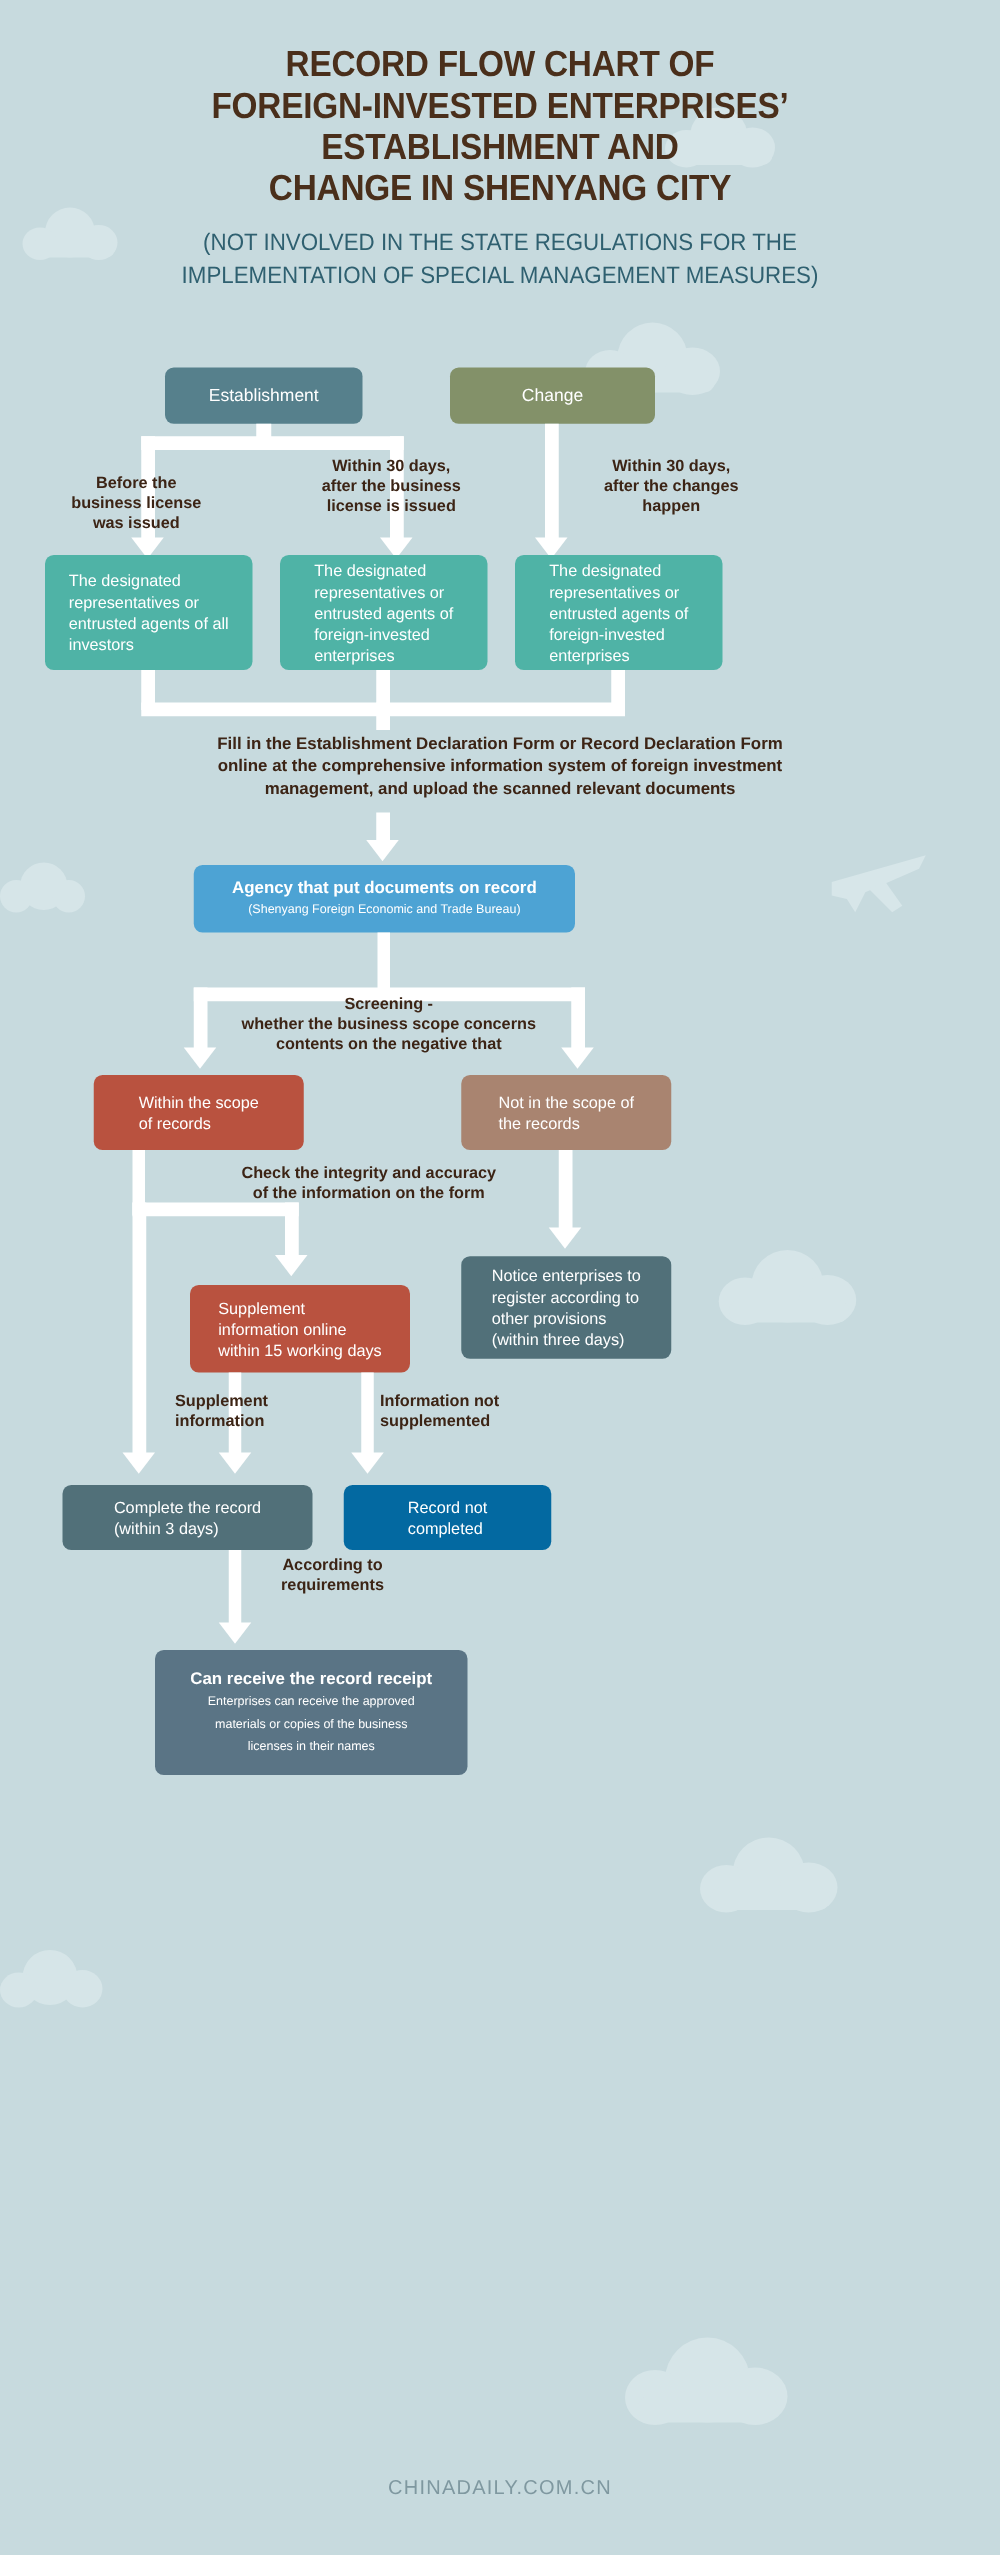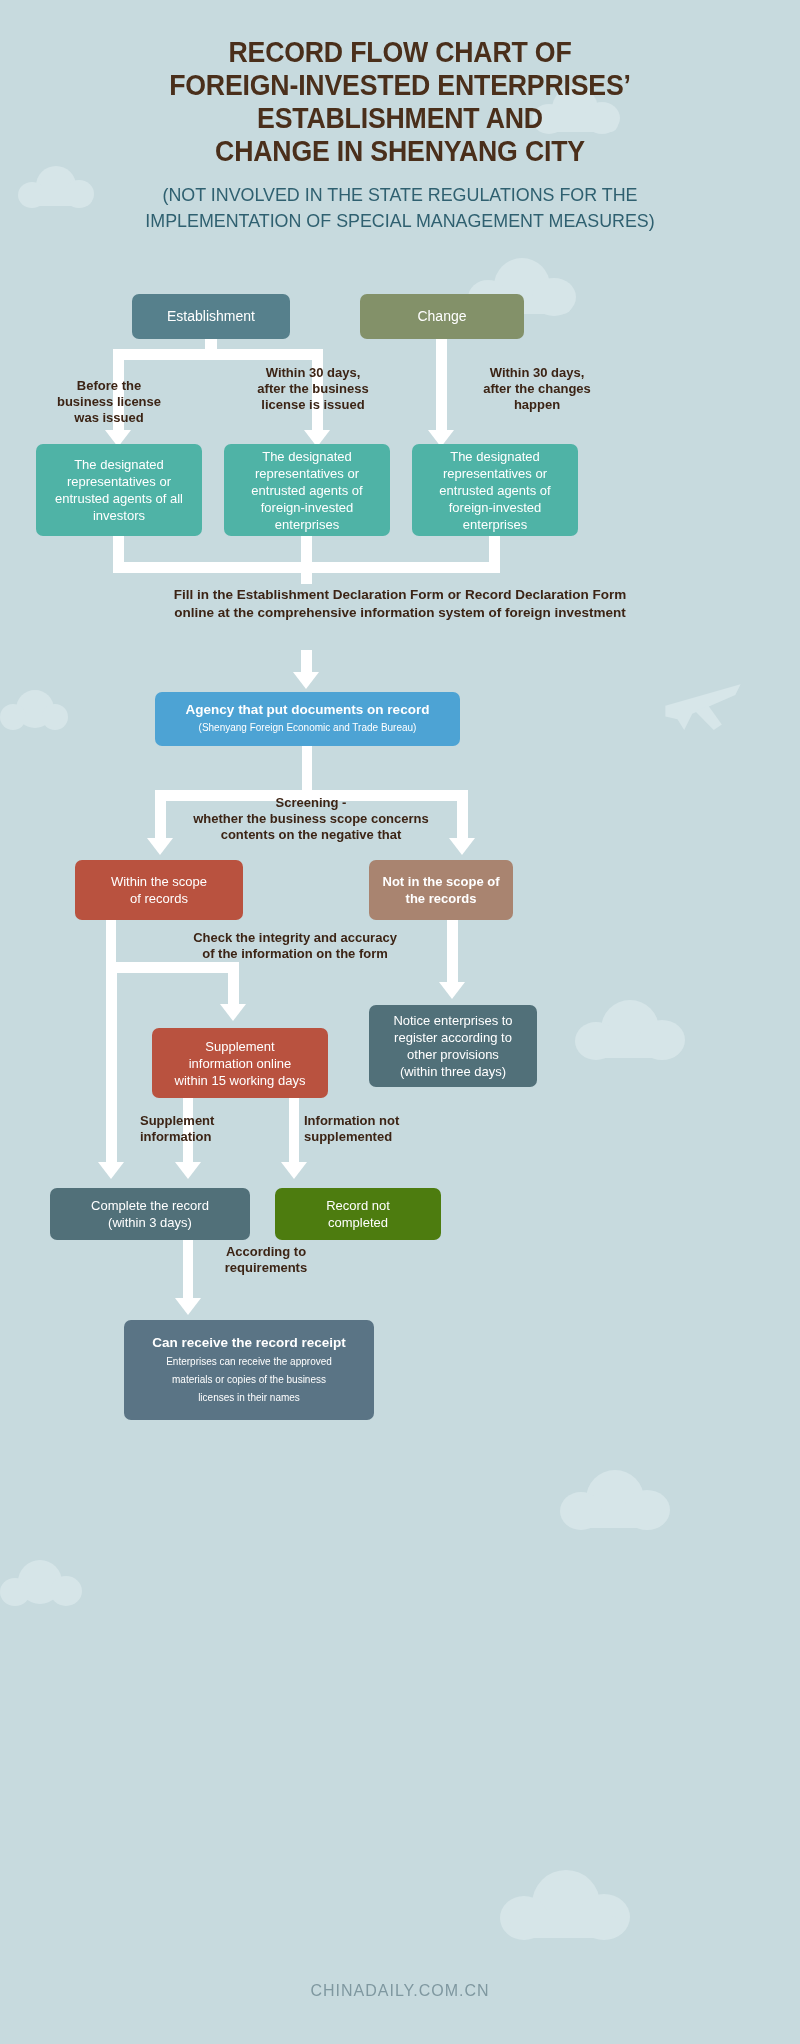--- a/index.html
+++ b/index.html
@@ -44,21 +44,20 @@
   }
 
   
   .box {
     position: absolute;
     border-radius: 7px;
     color: #ffffff;
     display: flex;
     align-items: center;
     justify-content: center;
-    text-align: center;
     line-height: 17px;
     font-size: 13px;
     padding: 6px 8px;
   }
   .box.big { font-size: 14px; line-height: 19px; }
 
   
   .ln { position: absolute; background: #ffffff; }
   .arrow {
     position: absolute;
@@ -208,20 +207,21 @@
 
   <div class="ln" style="left:113px; top:536px; width:11px; height:32px;"></div>
   <div class="ln" style="left:301px; top:536px; width:11px; height:32px;"></div>
   <div class="ln" style="left:489px; top:536px; width:11px; height:32px;"></div>
   <div class="ln" style="left:113px; top:562px; width:387px; height:11px;"></div>
   <div class="ln" style="left:301px; top:562px; width:11px; height:22px;"></div>
 
   <div class="note" style="left:60px; top:586px; width:680px;">
     <div>Fill in the Establishment Declaration Form or Record Declaration Form</div>
     <div>online at the comprehensive information system of foreign investment</div>
+    <div>management, and upload the scanned relevant documents</div>
   </div>
 
   <div class="ln" style="left:301px; top:650px; width:11px; height:28px;"></div>
   <div class="arrow" style="left:293px; top:672px;"></div>
 
   <div style="position:absolute; left:155px; top:692px; width:305px; height:54px; background:#4da3d4;
               border-radius:7px; color:#fff; display:flex; flex-direction:column;
               align-items:center; justify-content:center; text-align:center;">
     <div style="font-weight:bold; font-size:13.5px; line-height:18px;">Agency that put documents on record</div>
     <div style="font-size:10px; line-height:18px;">(Shenyang Foreign Economic and Trade Bureau)</div>
@@ -233,21 +233,21 @@
   <div class="ln" style="left:457px; top:790px; width:11px; height:52px;"></div>
   <div class="arrow" style="left:147px; top:838px;"></div>
   <div class="arrow" style="left:449px; top:838px;"></div>
 
   <div class="ann" style="left:175px; top:795px; width:272px; white-space:pre-line;">Screening -
 whether the business scope concerns
 contents on the negative that</div>
 
   <div class="box" style="left:75px; top:860px; width:168px; height:60px; background:#b9523f; white-space:pre-line;">Within the scope
 of records</div>
-  <div class="box" style="left:369px; top:860px; width:144px; height:60px; background:#a98470; white-space:pre-line;font-weight:bold;">Not in the scope of
+  <div class="box" style="left:369px; top:860px; width:168px; height:60px; background:#a98470; white-space:pre-line;">Not in the scope of
 the records</div>
 
   <div class="ln" style="left:106px; top:920px; width:10px; height:52px;"></div>
   <div class="ln" style="left:106px; top:962px; width:133px; height:11px;"></div>
   <div class="ln" style="left:106px; top:962px; width:11px; height:204px;"></div>
   <div class="ln" style="left:228px; top:962px; width:11px; height:46px;"></div>
   <div class="arrow" style="left:220px; top:1004px;"></div>
   <div class="arrow" style="left:98px; top:1162px;"></div>
 
   <div class="ann" style="left:150px; top:930px; width:290px; white-space:pre-line;">Check the integrity and accuracy
@@ -269,21 +269,21 @@
   <div class="arrow" style="left:175px; top:1162px;"></div>
   <div class="arrow" style="left:281px; top:1162px;"></div>
 
   <div class="ann" style="left:140px; top:1113px; width:120px; white-space:pre-line; text-align:left;">Supplement
 information</div>
   <div class="ann" style="left:304px; top:1113px; width:140px; white-space:pre-line; text-align:left;">Information not
 supplemented</div>
 
   <div class="box" style="left:50px; top:1188px; width:200px; height:52px; background:#517079; white-space:pre-line;">Complete the record
 (within 3 days)</div>
-  <div class="box" style="left:275px; top:1188px; width:166px; height:52px; background:#4d7c0f; white-space:pre-line;">Record not
+  <div class="box" style="left:275px; top:1188px; width:166px; height:52px; background:#0369a1; white-space:pre-line;">Record not
 completed</div>
 
   <div class="ln" style="left:183px; top:1240px; width:10px; height:62px;"></div>
   <div class="arrow" style="left:175px; top:1298px;"></div>
 
   <div class="ann" style="left:196px; top:1216px; width:140px; white-space:pre-line; text-align:center;margin-top:28px;">According to
 requirements</div>
 
   <div style="position:absolute; left:124px; top:1320px; width:250px; height:100px; background:#5a7485;
               border-radius:7px; color:#fff; display:flex; flex-direction:column;

